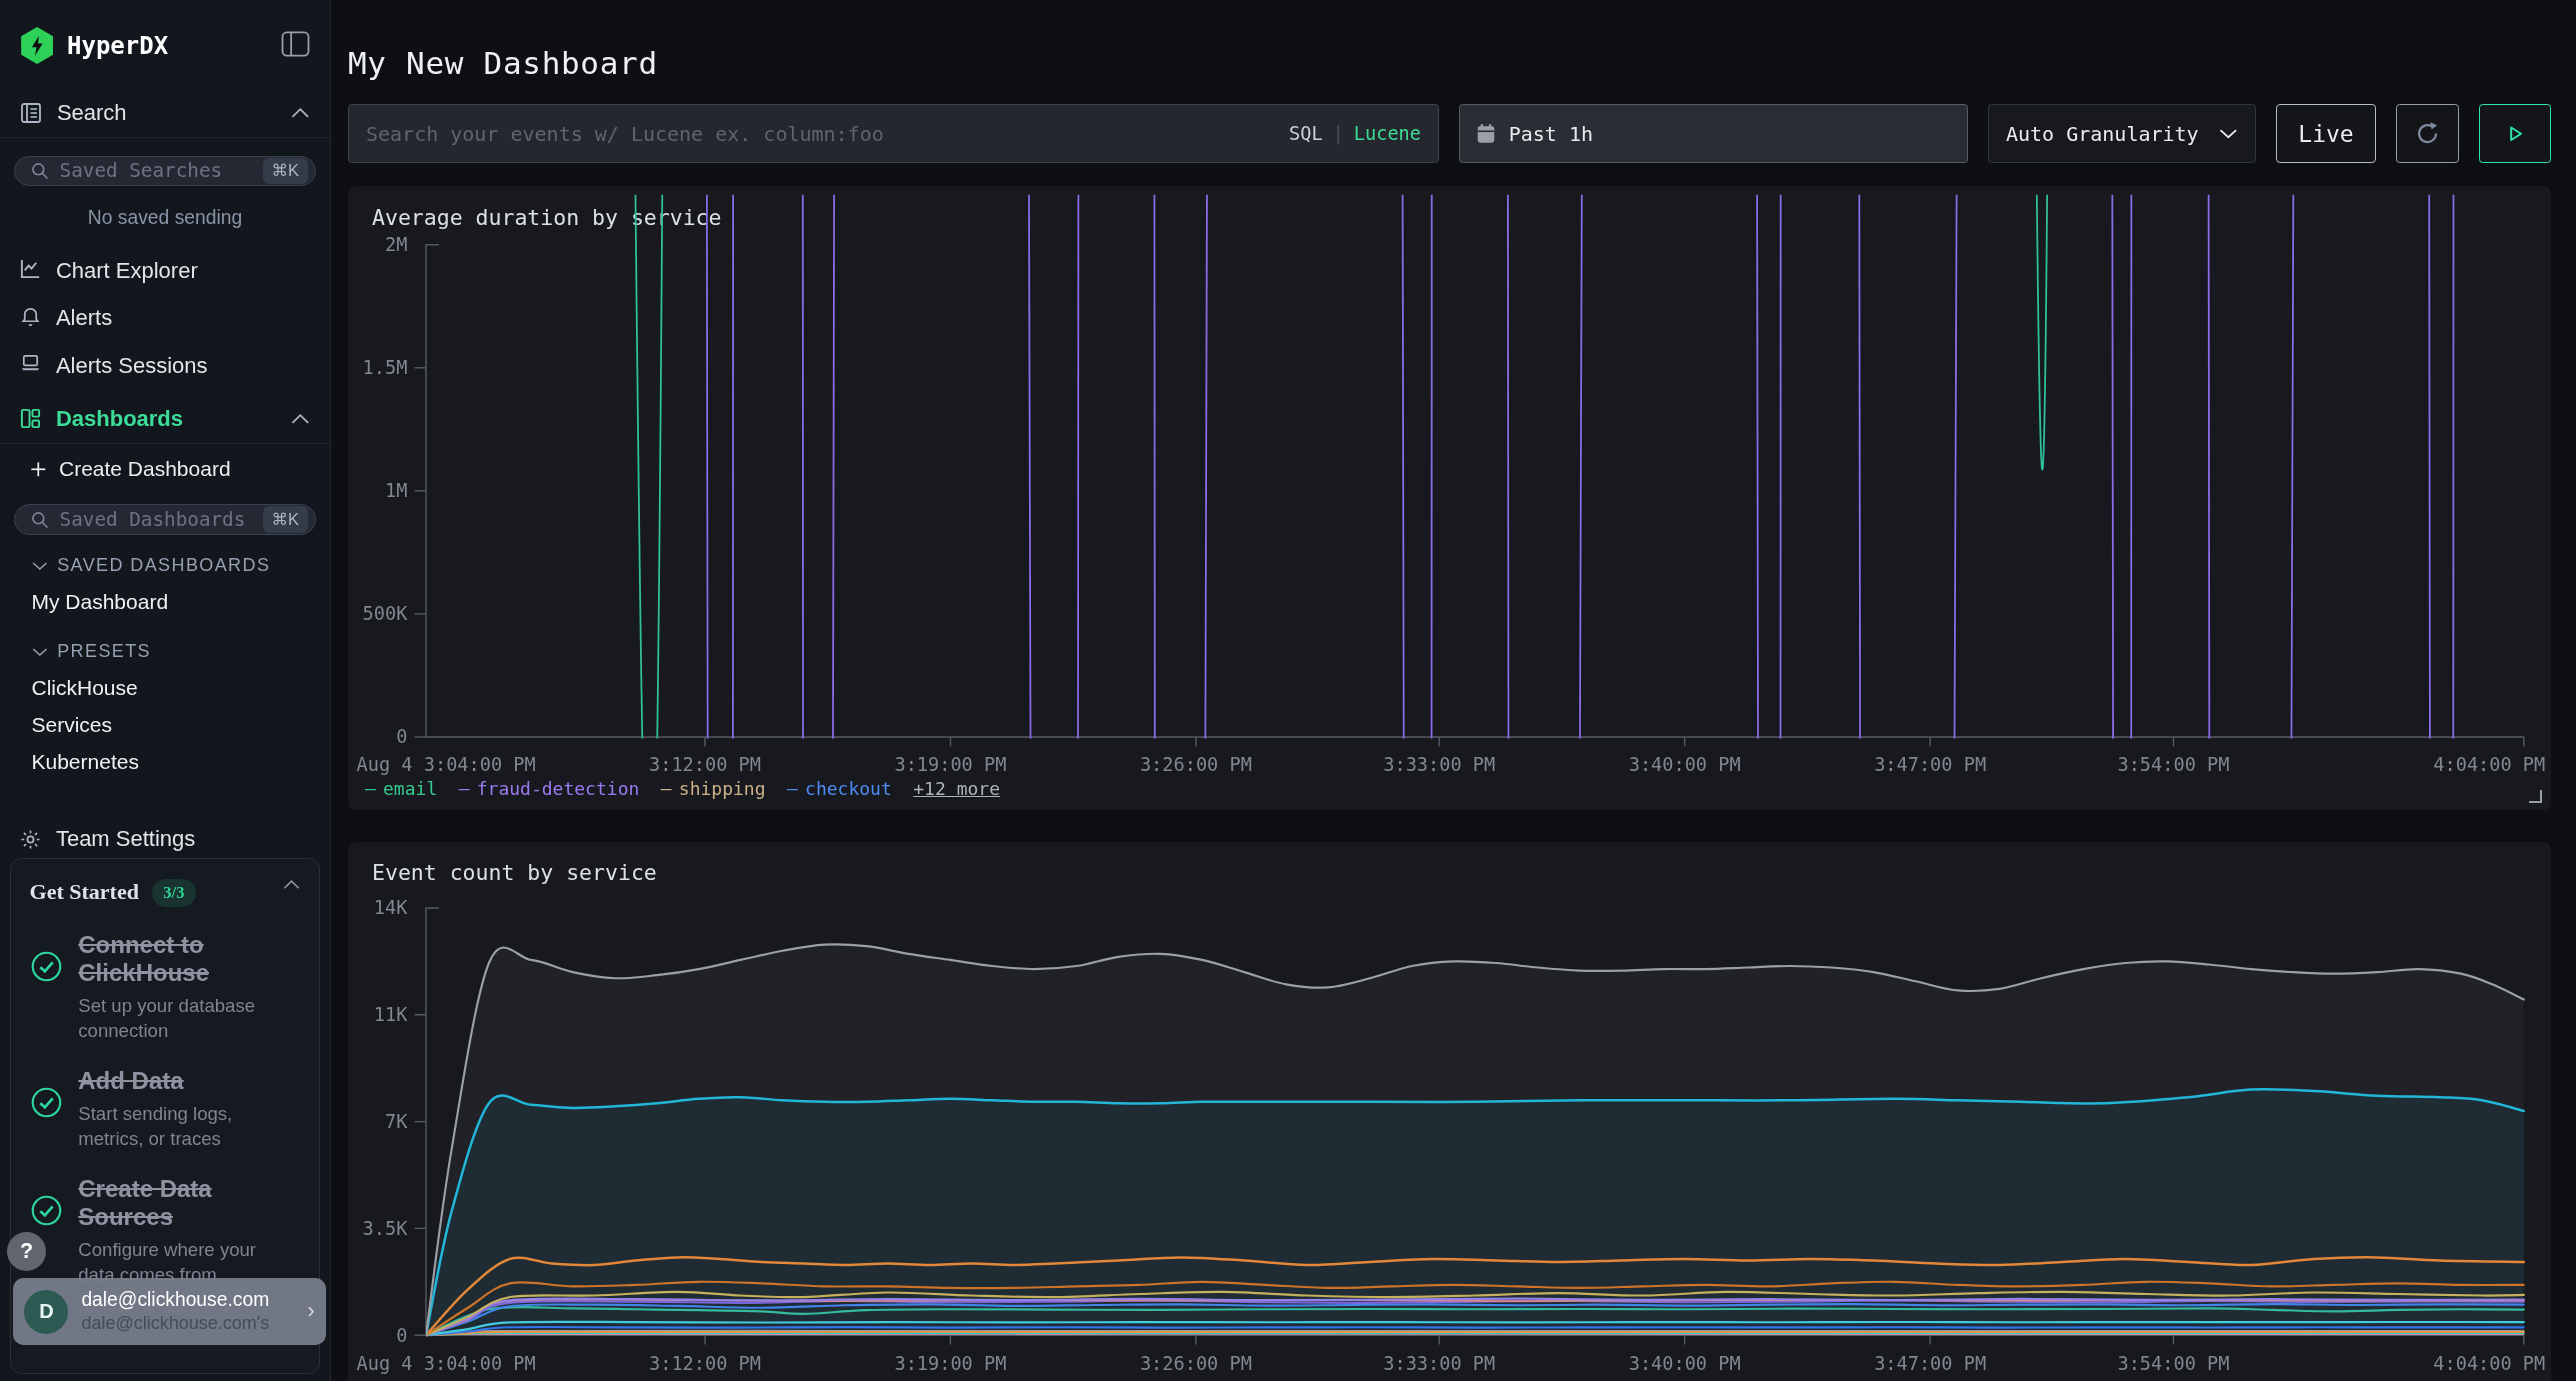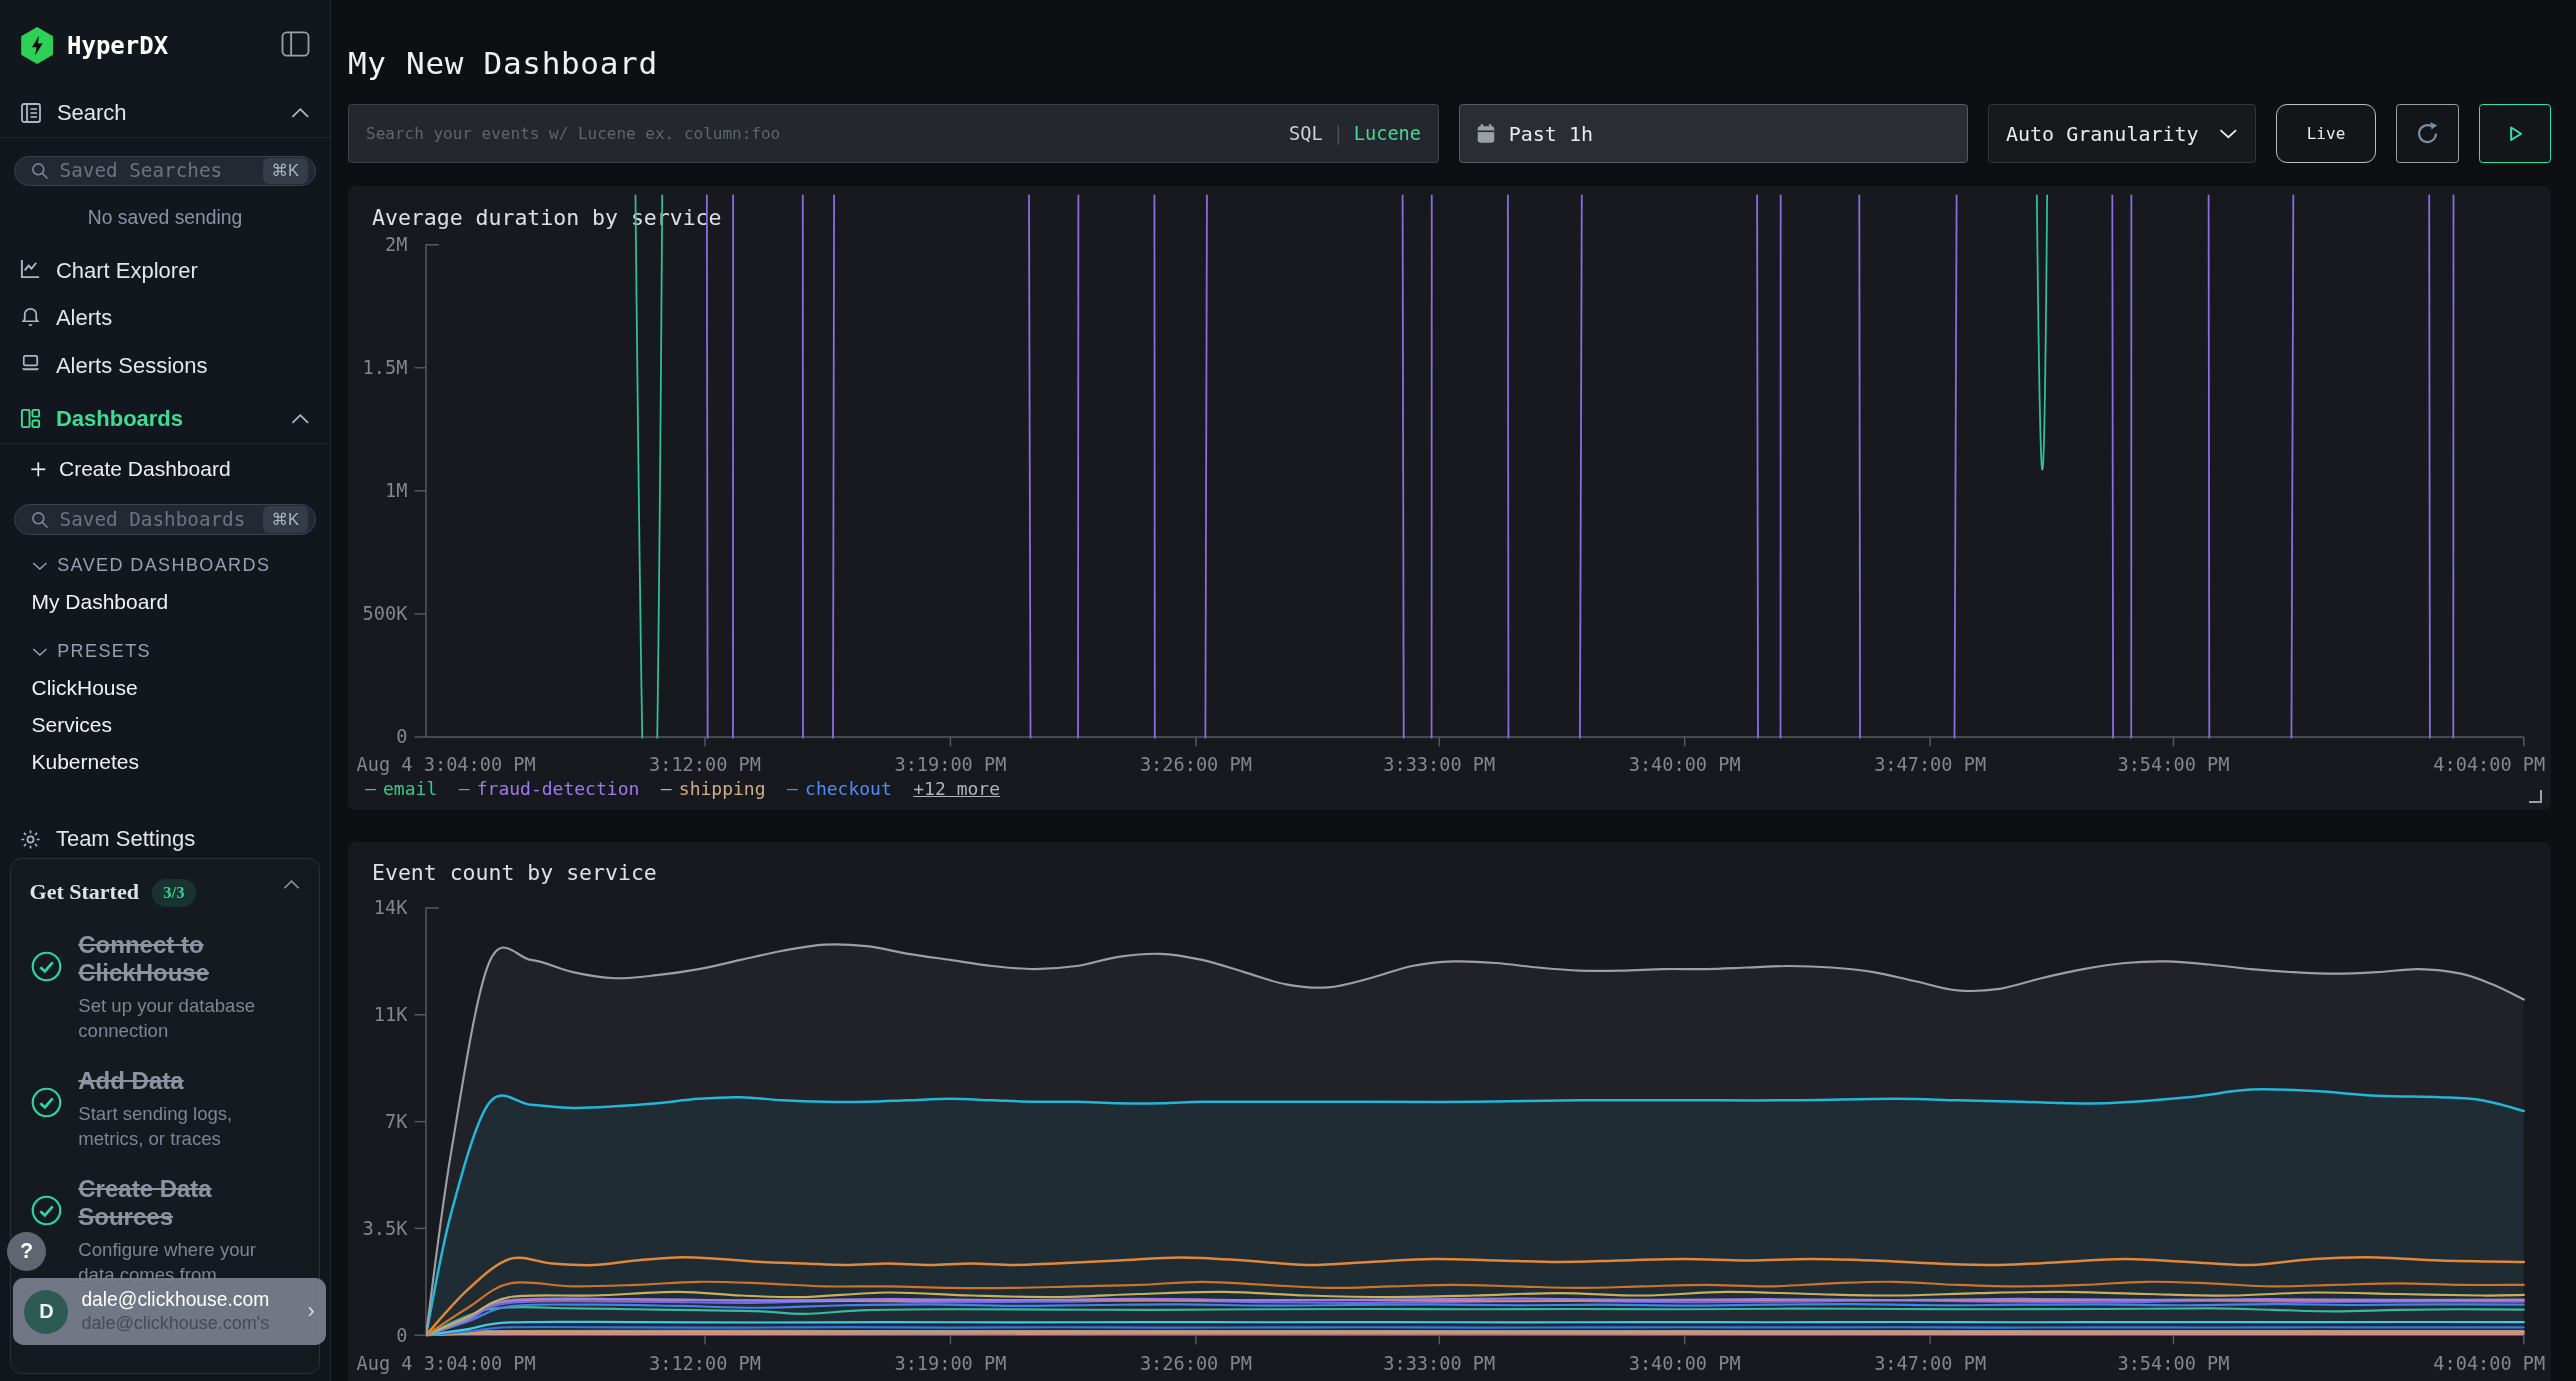--- a/index.html
+++ b/index.html
@@ -80,34 +80,34 @@
 
   
   main { flex:1; padding:12px 25px 0 17px; }
   h1.page-title { font-family:"DejaVu Sans Mono", monospace; font-weight:500; font-size:31px;
     color:#eef0f4; margin-top:33px; letter-spacing:0.7px; }
 
   .filter-row { display:flex; gap:20px; margin-top:23px; height:59px; }
   .search-box { flex:1; background:#24272d; border:0.7px solid #3f434b; border-radius:3.6px;
     display:flex; align-items:center; padding:0 17px; gap:11.4px; }
   .search-box input { flex:1; min-width:0; background:transparent; border:none; outline:none;
-    font-family:"DejaVu Sans Mono", monospace; font-size:16px; color:#cfd3da; }
+    font-family:"DejaVu Sans Mono", monospace; font-size:20px; color:#cfd3da; }
   .search-box input::placeholder { color:#60656d; }
   .lang-toggle { font-family:"DejaVu Sans Mono", monospace; font-size:18.6px; display:flex; gap:10px; align-items:center; }
   .lang-sql { color:#cdd1d8; cursor:pointer; }
   .lang-div { color:#4a4e56; }
   .lang-lucene { color:#3ddc97; cursor:pointer; }
   .time-box { width:509px; background:#2a2d33; border:0.7px solid #565b64; border-radius:3.6px;
     display:flex; align-items:center; gap:13px; padding:0 15.7px;
     font-family:"DejaVu Sans Mono", monospace; font-size:20px; color:#e9ebf0; cursor:pointer; }
   .gran-box { width:268px; background:#17191d; border:0.7px solid #33373f; border-radius:3.6px;
     display:flex; align-items:center; justify-content:space-between; padding:0 17px;
     font-family:"DejaVu Sans Mono", monospace; font-size:20px; color:#e9ebf0; cursor:pointer; }
-  .live-btn { width:100px; background:#131519; border:0.7px solid #b9bdc6; border-radius:11px;
-    font-family:"DejaVu Sans Mono", monospace; font-size:16px; color:#e9ebf0; cursor:pointer; }
+  .live-btn { width:100px; background:#131519; border:0.7px solid #b9bdc6; border-radius:4px;
+    font-family:"DejaVu Sans Mono", monospace; font-size:23px; color:#e9ebf0; cursor:pointer; }
   .icon-btn { width:63px; background:#131519; border:0.7px solid #9aa0a8; border-radius:3.6px;
     display:flex; align-items:center; justify-content:center; cursor:pointer; }
   .play-btn { width:72px; background:#131519; border:1.4px solid #2ee6a8; border-radius:3.6px;
     display:flex; align-items:center; justify-content:center; cursor:pointer; }
 
   .panel { position:relative; background:#17191e; border-radius:7.2px; margin-top:23px; overflow:hidden; }
   .panel.p1 { height:624px; }
   .panel.p2 { height:580px; margin-top:31.5px; }
   .panel h3 { position:absolute; left:24px; top:18.6px; font-family:"DejaVu Sans Mono", monospace;
     font-weight:400; font-size:21.5px; color:#dde0e6; }

